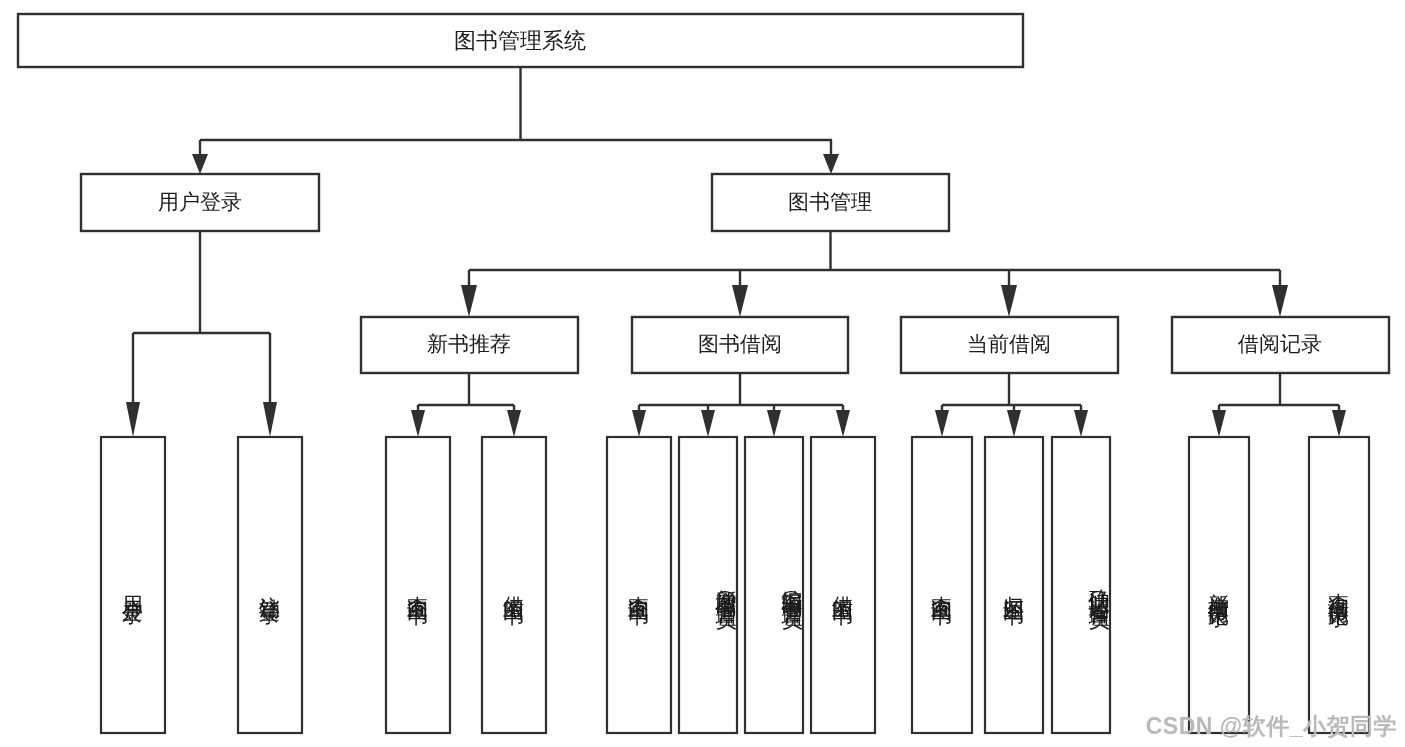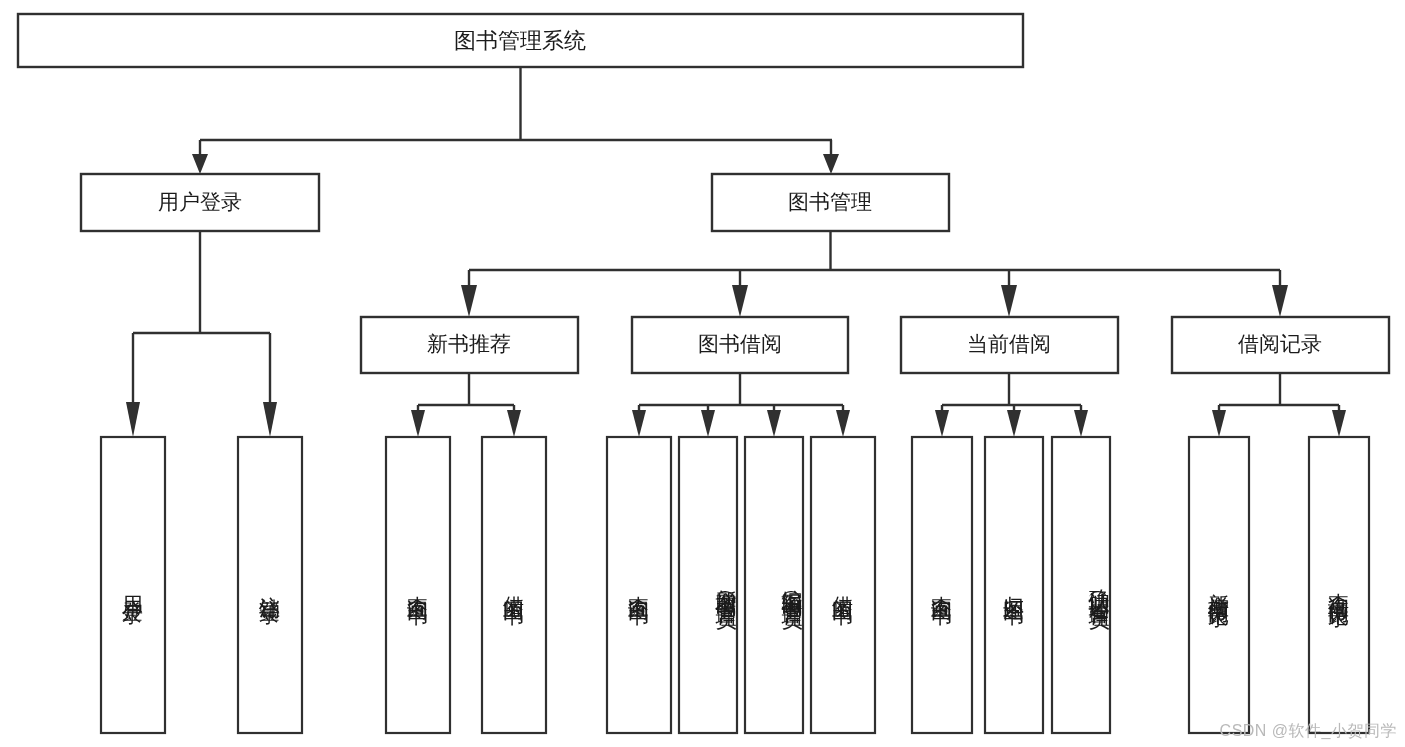--- a/index.html
+++ b/index.html
@@ -74,24 +74,25 @@
     align-items: center;
     justify-content: center;
     white-space: nowrap;
     pointer-events: none;
   }
   #watermark {
     position: absolute;
     right: 8px;
     bottom: 5px;
     font-family: "Liberation Sans", "DejaVu Sans", sans-serif;
-    font-size: 16px;
+    font-size: 23px;
     color: #b9b9b9;
     letter-spacing: 0.5px;
     user-select: none;
+    font-weight: bold;
   }
 </style>
 </head>
 <body>
 
 <div id="diagram-root">
 
   <svg id="flow" viewBox="0 0 1405 747" xmlns="http://www.w3.org/2000/svg">
 
     <g>

